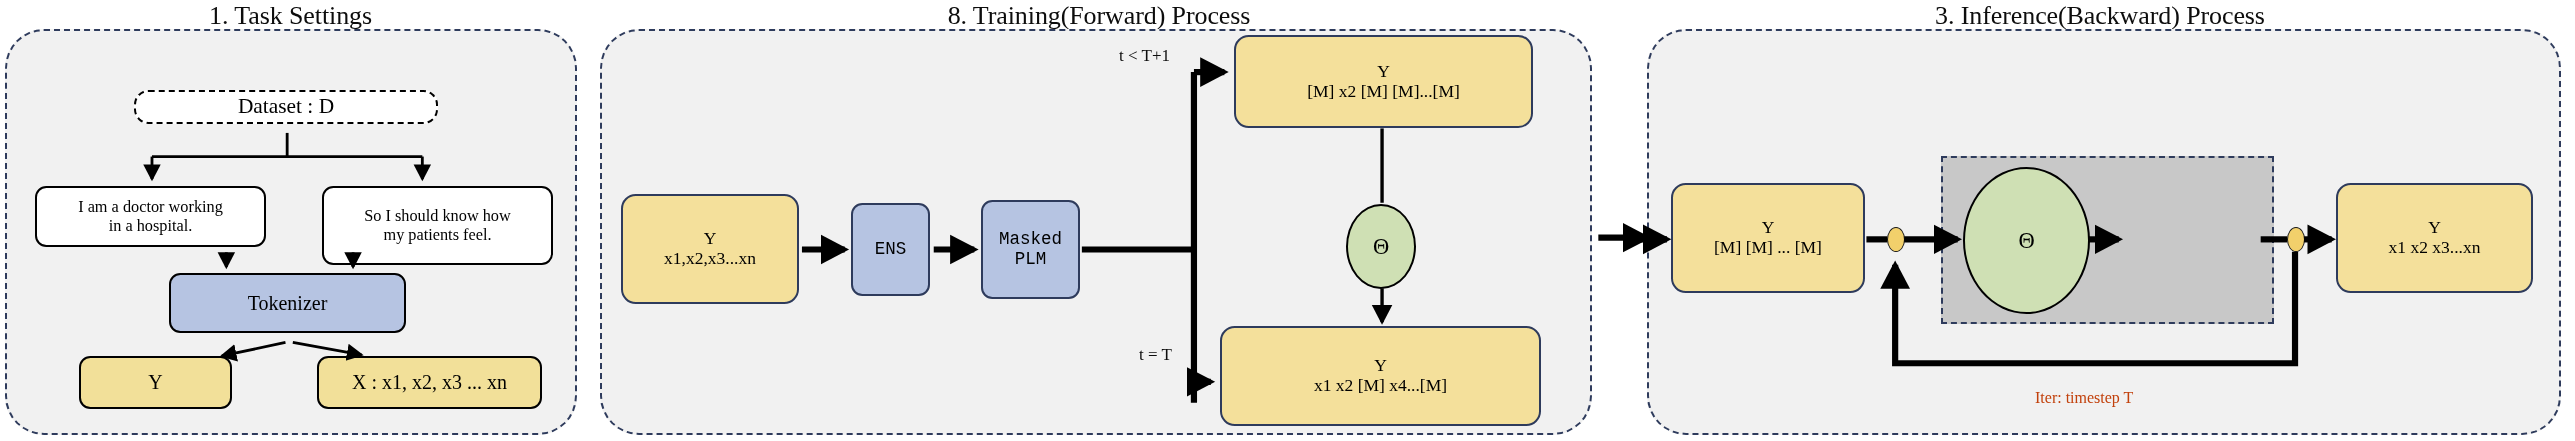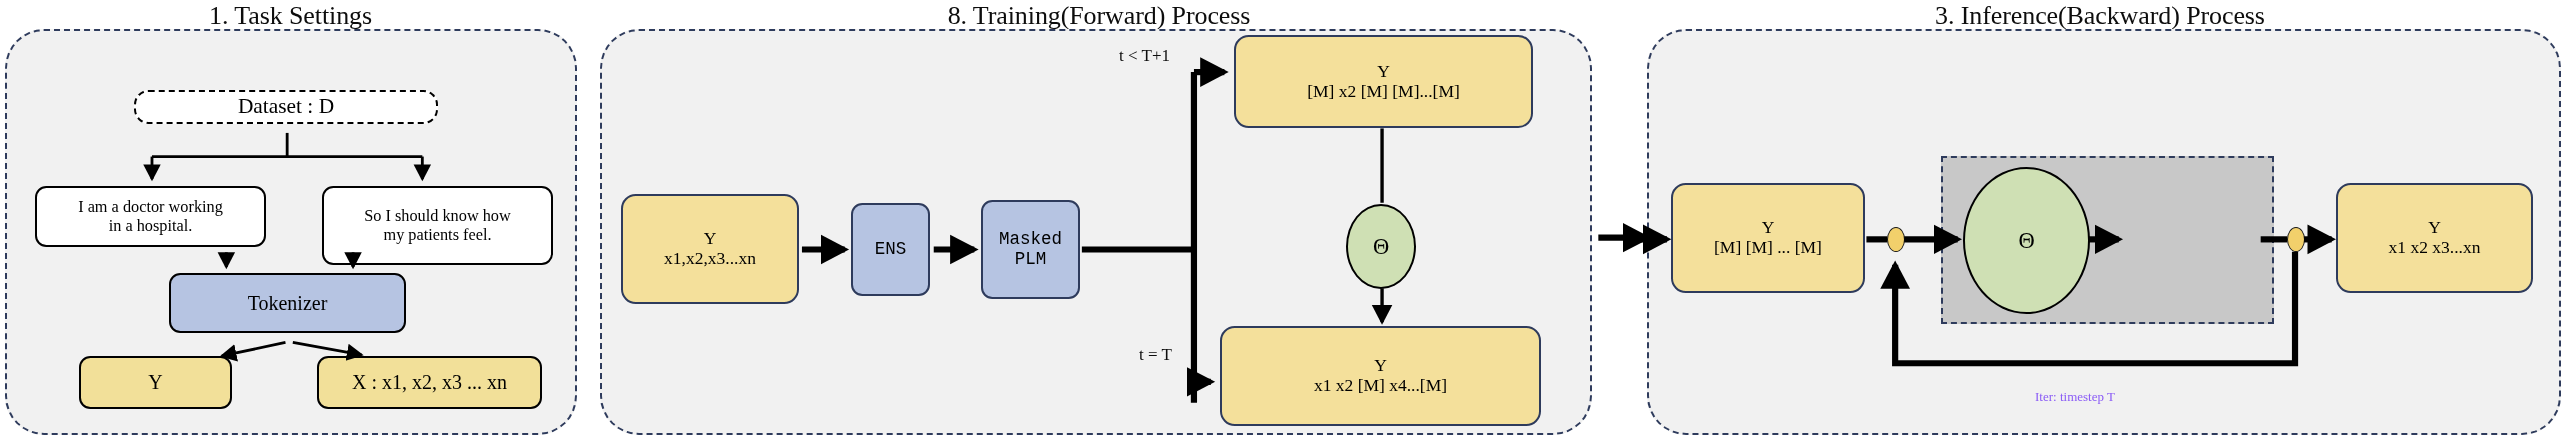--- a/index.html
+++ b/index.html
@@ -117,22 +117,22 @@
   .edge-label{
     position:absolute;
     font-family:"Liberation Serif", serif;
     font-size:17px;
     color:#0d0d0d;
     white-space:nowrap;
   }
   .caption{
     position:absolute;
     font-family:"Liberation Serif", serif;
-    font-size:13px;
-    color:#8b5cf6;
+    font-size:16px;
+    color:#c2410c;
     white-space:nowrap;
   }
 </style>
 </head>
 <body>
 
 <div class="stage">
 
   <div class="panel-title" style="left:0px;top:1.1px;width:581px;">1. Task Settings</div>
 

